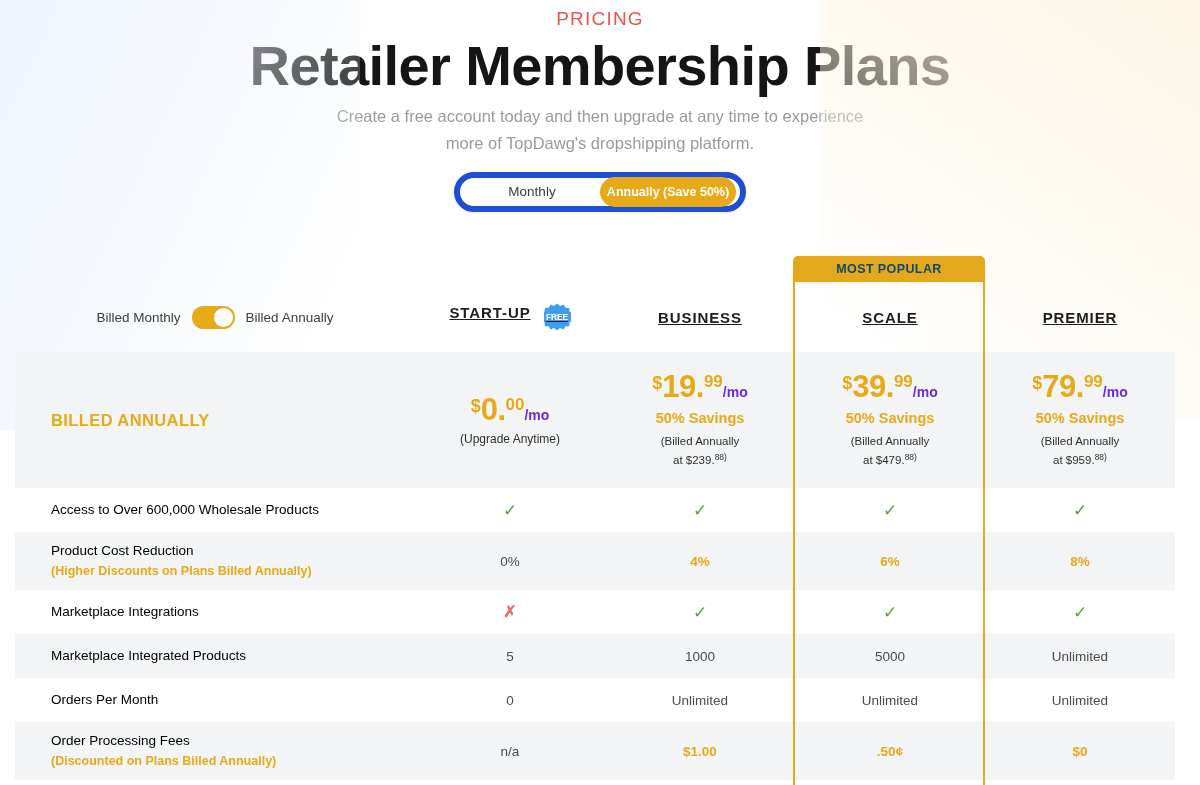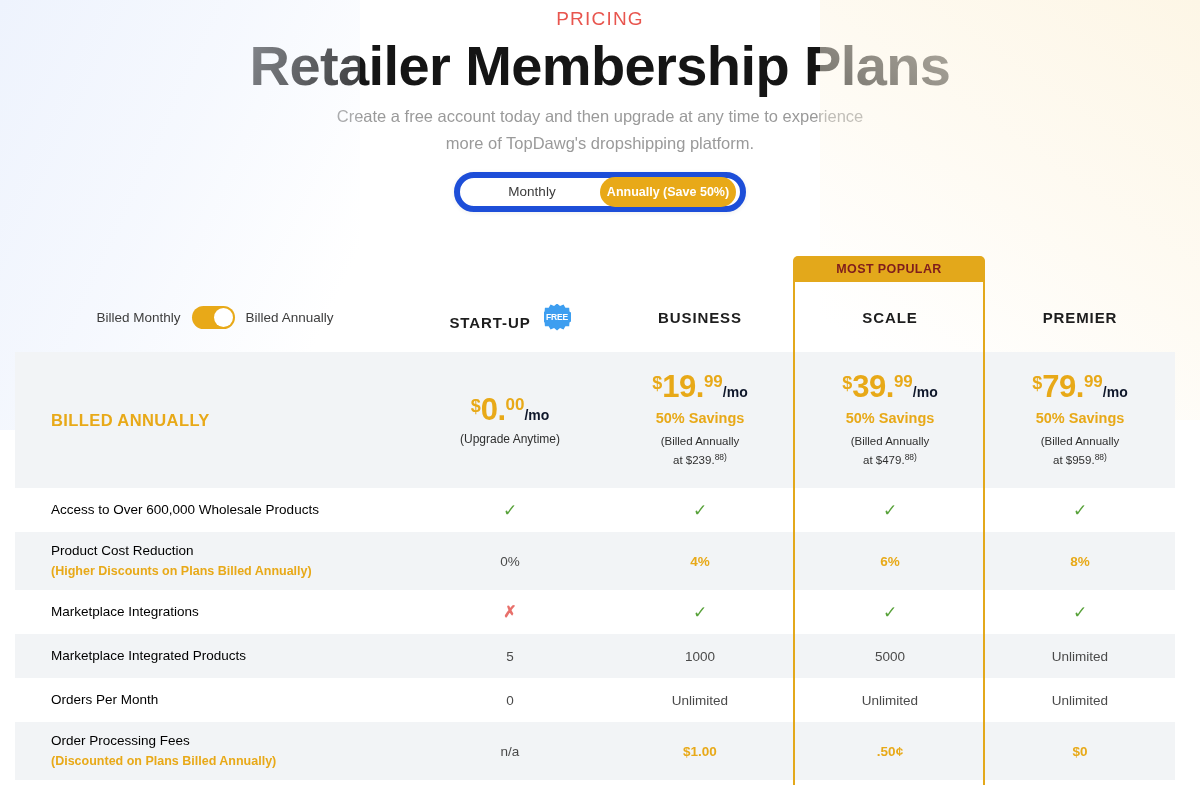--- a/index.html
+++ b/index.html
@@ -99,21 +99,21 @@
     border-radius: 7px 7px 0 0;
     pointer-events: none;
     z-index: 3;
   }
   .popular-banner {
     position: absolute;
     left: 793px; top: 256px;
     width: 192px; height: 26px;
     background: #e3a81b;
     border-radius: 5px 5px 0 0;
-    color: #7f1d1d;
+    color: #0c4a6e;
     font-size: 12.5px;
     font-weight: 700;
     letter-spacing: 0.4px;
     text-align: center;
     line-height: 26px;
     z-index: 4;
   }
 
   
   .table {
@@ -130,22 +130,23 @@
 
   
   .head-row { height: 70px; background: transparent; }
   .head-row .c-feature { flex-direction: row; align-items: center; }
   .plan-name {
     font-size: 15px;
     font-weight: 700;
     color: #1d1d1d;
     letter-spacing: 0.9px;
     display: flex;
-    align-items: flex-end;
+    align-items: flex-start;
     gap: 13px;
+    text-decoration: underline;
   }
 
   
   .free-badge {
     position: relative;
     width: 27px; height: 27px;
     display: inline-flex;
     align-items: center; justify-content: center;
   }
   .free-badge .star {
@@ -193,21 +194,21 @@
   }
   .price {
     color: #e8a918;
     font-weight: 700;
     line-height: 1;
     white-space: nowrap;
   }
   .price .cur { font-size: 18px; vertical-align: 8px; }
   .price .main { font-size: 31px; letter-spacing: -0.5px; }
   .price .cents { font-size: 17px; vertical-align: 10px; }
-  .price .per { font-size: 14px; color: #0f172a; font-weight: 600; }
+  .price .per { font-size: 14px; color: #6d28d9; font-weight: 600; }
   .price-sub-note { font-size: 12px; color: #2f2f2f; margin-top: 7px; }
   .savings { color: #e8a918; font-size: 14.5px; font-weight: 700; margin-top: 8px; }
   .billed-note { font-size: 11.5px; color: #2f2f2f; margin-top: 7px; line-height: 1.55; }
   .billed-note .sup { font-size: 8.5px; vertical-align: 4px; margin-top: 27px; }
 
   
   .feat-row { height: 44px; }
   .feat-row.tall { height: 58px; }
   .feat-label { font-size: 13.5px; color: #000000; line-height: 1.45; }
   .feat-sub { font-size: 12.5px; color: #e8a918; font-weight: 600; line-height: 1.5; margin-top: 2px; }

